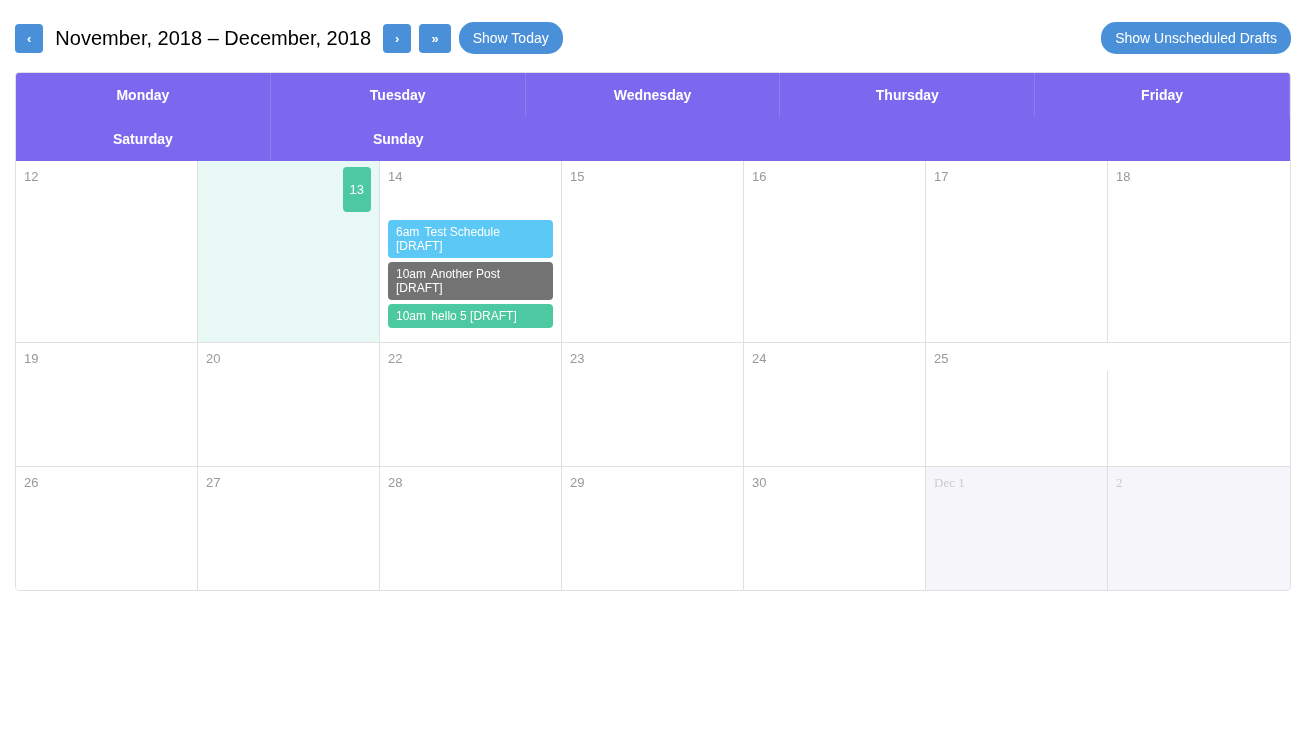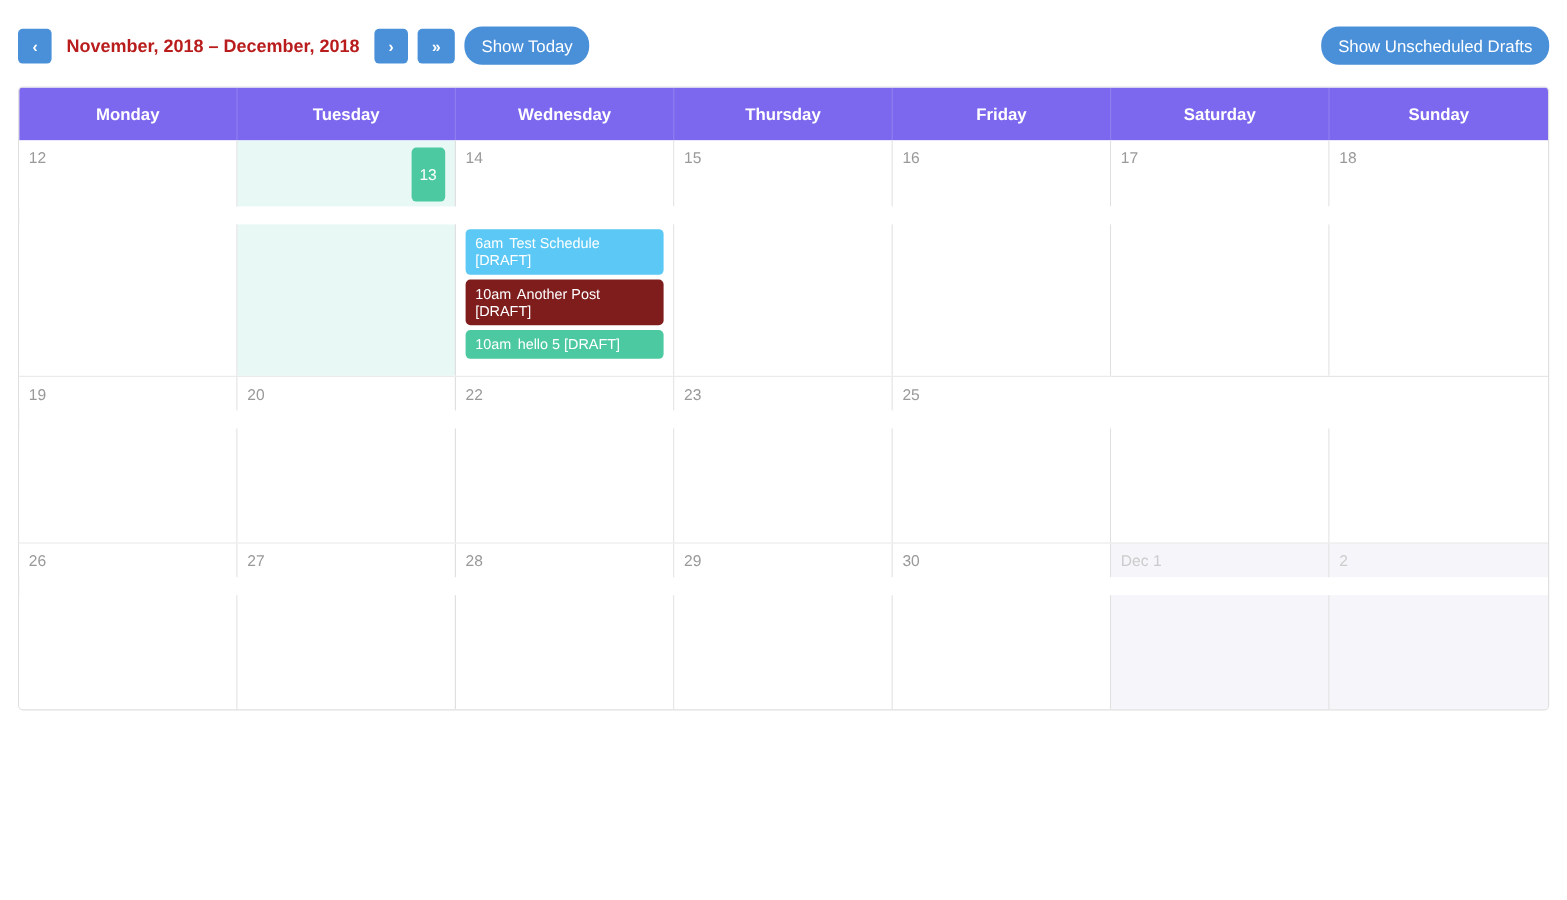--- a/index.html
+++ b/index.html
@@ -42,33 +42,33 @@
       color: #fff;
       border: none;
       border-radius: 4px;
       padding: 8px 12px;
       cursor: pointer;
       font-size: 13px;
       font-weight: bold;
       line-height: 1;
     }
     .date-range-label {
-      font-size: 15px;
-      font-weight: 700;
-      color: #b91c1c;
+      font-size: 20px;
+      font-weight: 400;
+      color: #000000;
       margin: 0 4px;
     }
     .calendar-container {
       border: 1px solid #e0e0e0;
       border-radius: 4px;
       overflow: hidden;
     }
     .calendar-header {
       display: grid;
-      grid-template-columns: repeat(7, 1fr);
+      grid-template-columns: repeat(5, 1fr);
       background: #7b68ee;
     }
     .calendar-header-cell {
       text-align: center;
       color: #fff;
       font-size: 14px;
       font-weight: 600;
       padding: 14px 8px;
       border-right: 1px solid rgba(255,255,255,0.15);
     }
@@ -80,43 +80,42 @@
       color: #fff;
       font-size: 12px;
       font-weight: 500;
       cursor: pointer;
     }
     .event .time {
       font-weight: 400;
       margin-right: 2px;
     }
     .event-blue { background: #5bc8f5; }
-    .event-purple { background: #7f1d1d; }
+    .event-purple { background: #737373; }
     .event-teal { background: #4cc9a0; }
     .calendar-week-group {
       display: flex;
       flex-direction: column;
       border-bottom: 1px solid #e0e0e0;
-      gap: 15px;
     }
     .calendar-week-group:last-child { border-bottom: none; }
     .week-dates-row {
       display: grid;
       grid-template-columns: repeat(7, 1fr);
     }
     .week-events-row {
       display: grid;
       grid-template-columns: repeat(7, 1fr);
     }
     .date-cell {
       padding: 6px 8px 4px 8px;
       border-right: 1px solid #e0e0e0;
       background: #fff;
     }
-    .date-cell.dim { background: #f5f5fa; }
+    .date-cell.dim { background: #f5f5fa; font-family: Liberation Serif, serif; }
     .date-cell.today-bg { background: #e8f8f5; }
     .date-cell:last-child { border-right: none; }
     .events-cell {
       padding: 4px 8px 10px 8px;
       border-right: 1px solid #e0e0e0;
       min-height: 95px;
       background: #fff;
     }
     .events-cell.dim { background: #f5f5fa; }
     .events-cell.today-bg { background: #e8f8f5; }
@@ -190,20 +189,21 @@
         <div class="events-cell"></div>
       </div>
     </div>
 
     <div class="calendar-week-group">
       <div class="week-dates-row">
         <div class="date-cell"><span class="cell-num">19</span></div>
         <div class="date-cell"><span class="cell-num">20</span></div>
         <div class="date-cell"><span class="cell-num">22</span></div>
         <div class="date-cell"><span class="cell-num">23</span></div>
+        <div class="date-cell"><span class="cell-num">24</span></div>
         <div class="date-cell"><span class="cell-num">25</span></div>
       </div>
       <div class="week-events-row">
         <div class="events-cell"></div>
         <div class="events-cell"></div>
         <div class="events-cell"></div>
         <div class="events-cell"></div>
         <div class="events-cell"></div>
         <div class="events-cell"></div>
         <div class="events-cell"></div>

